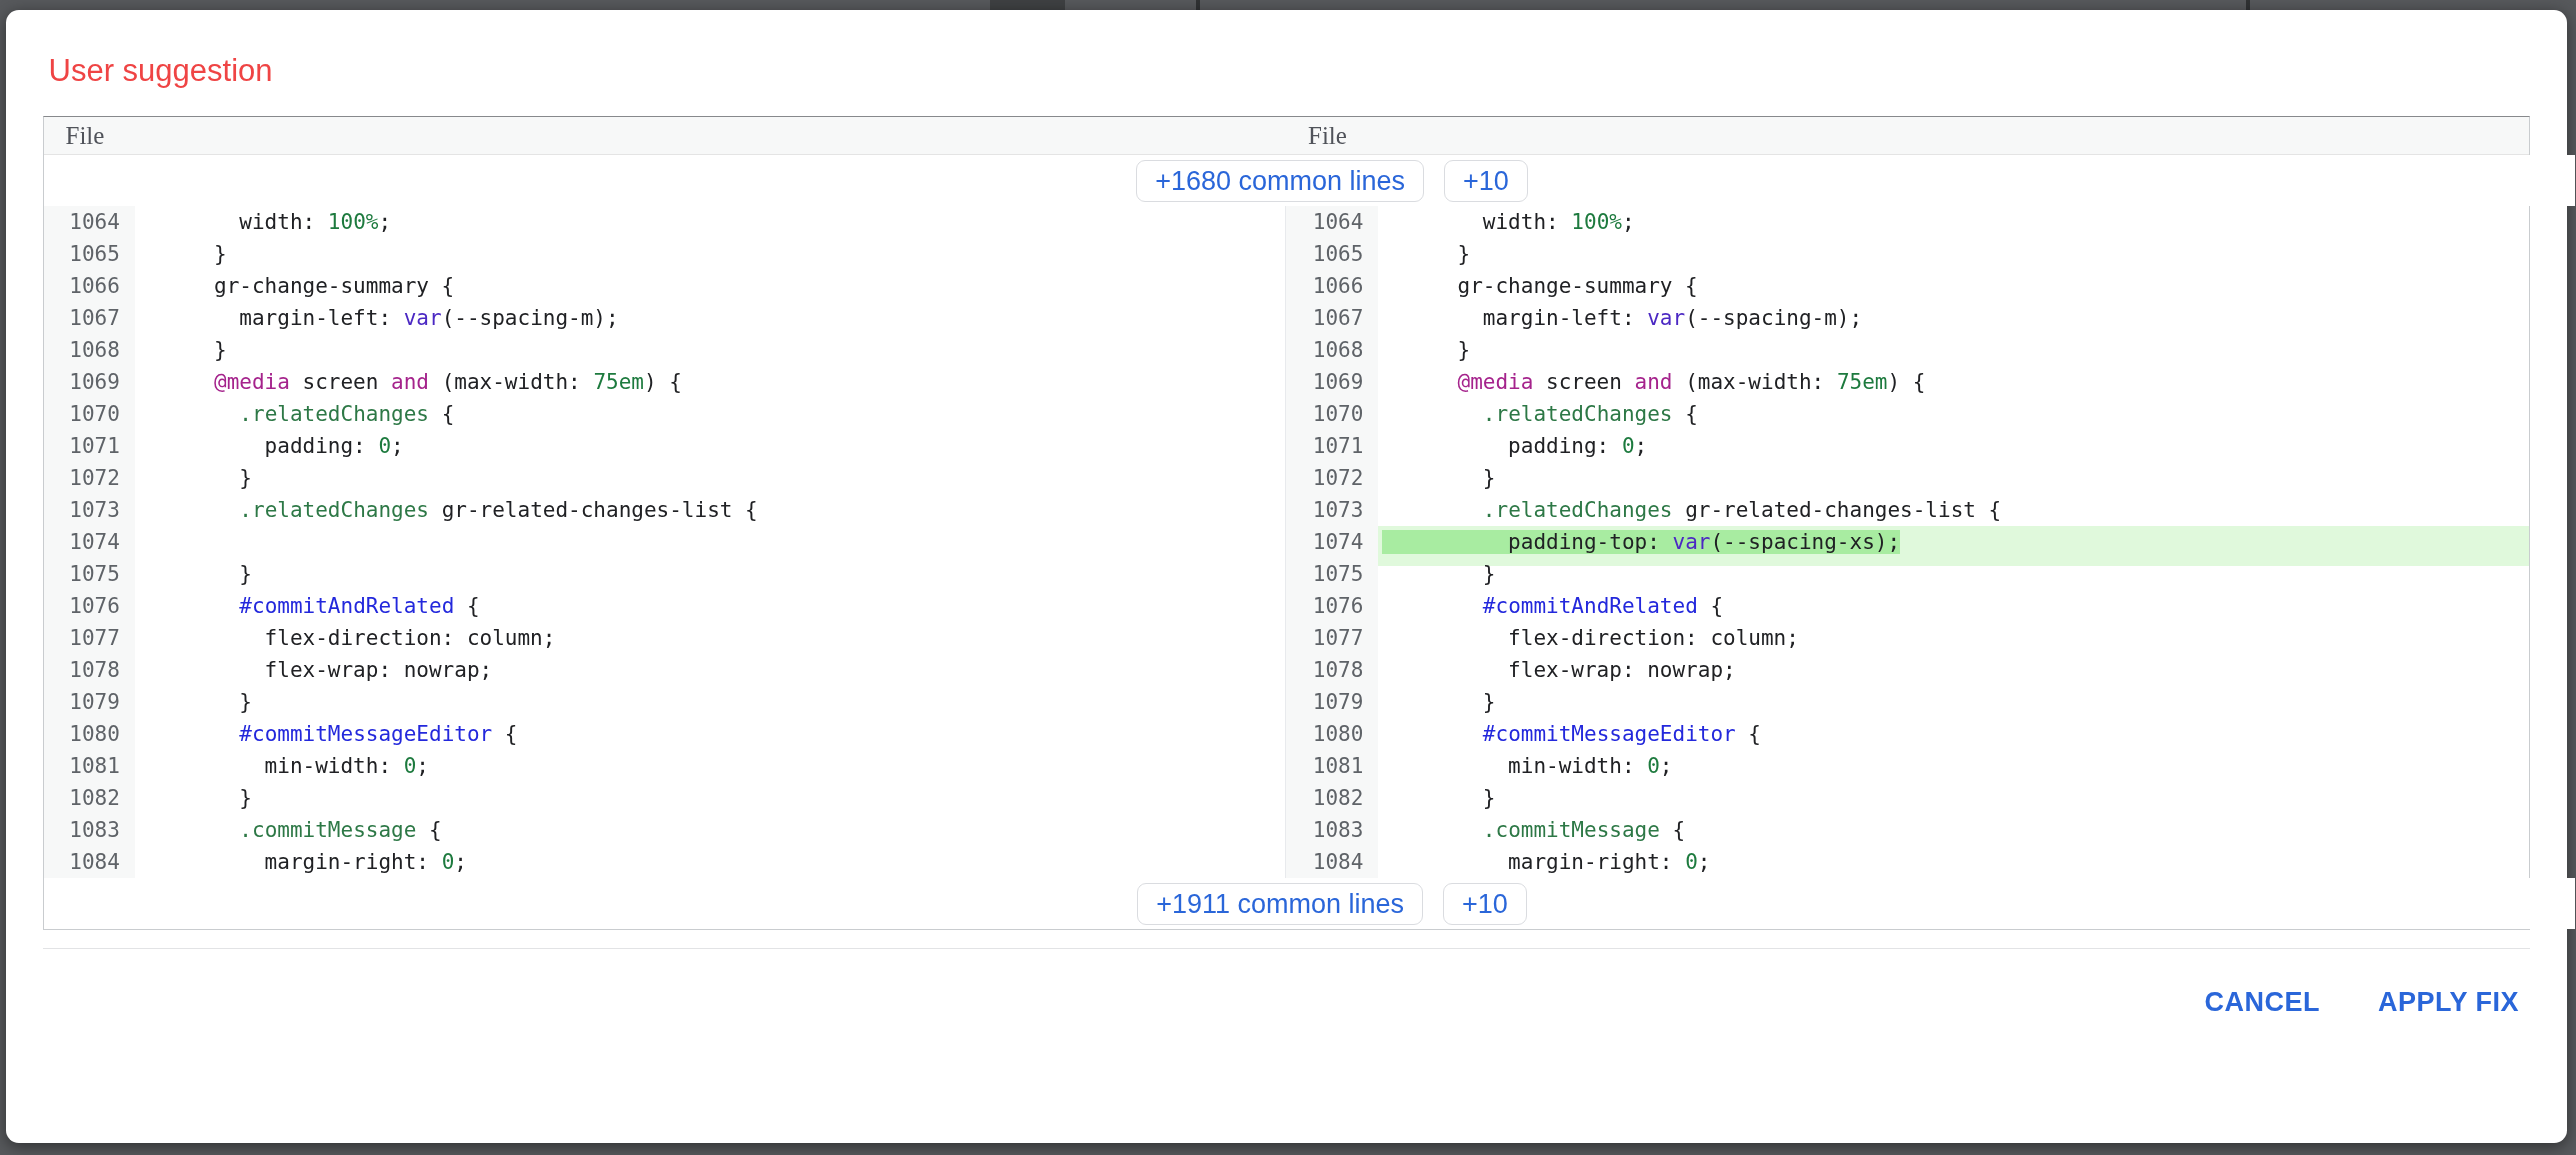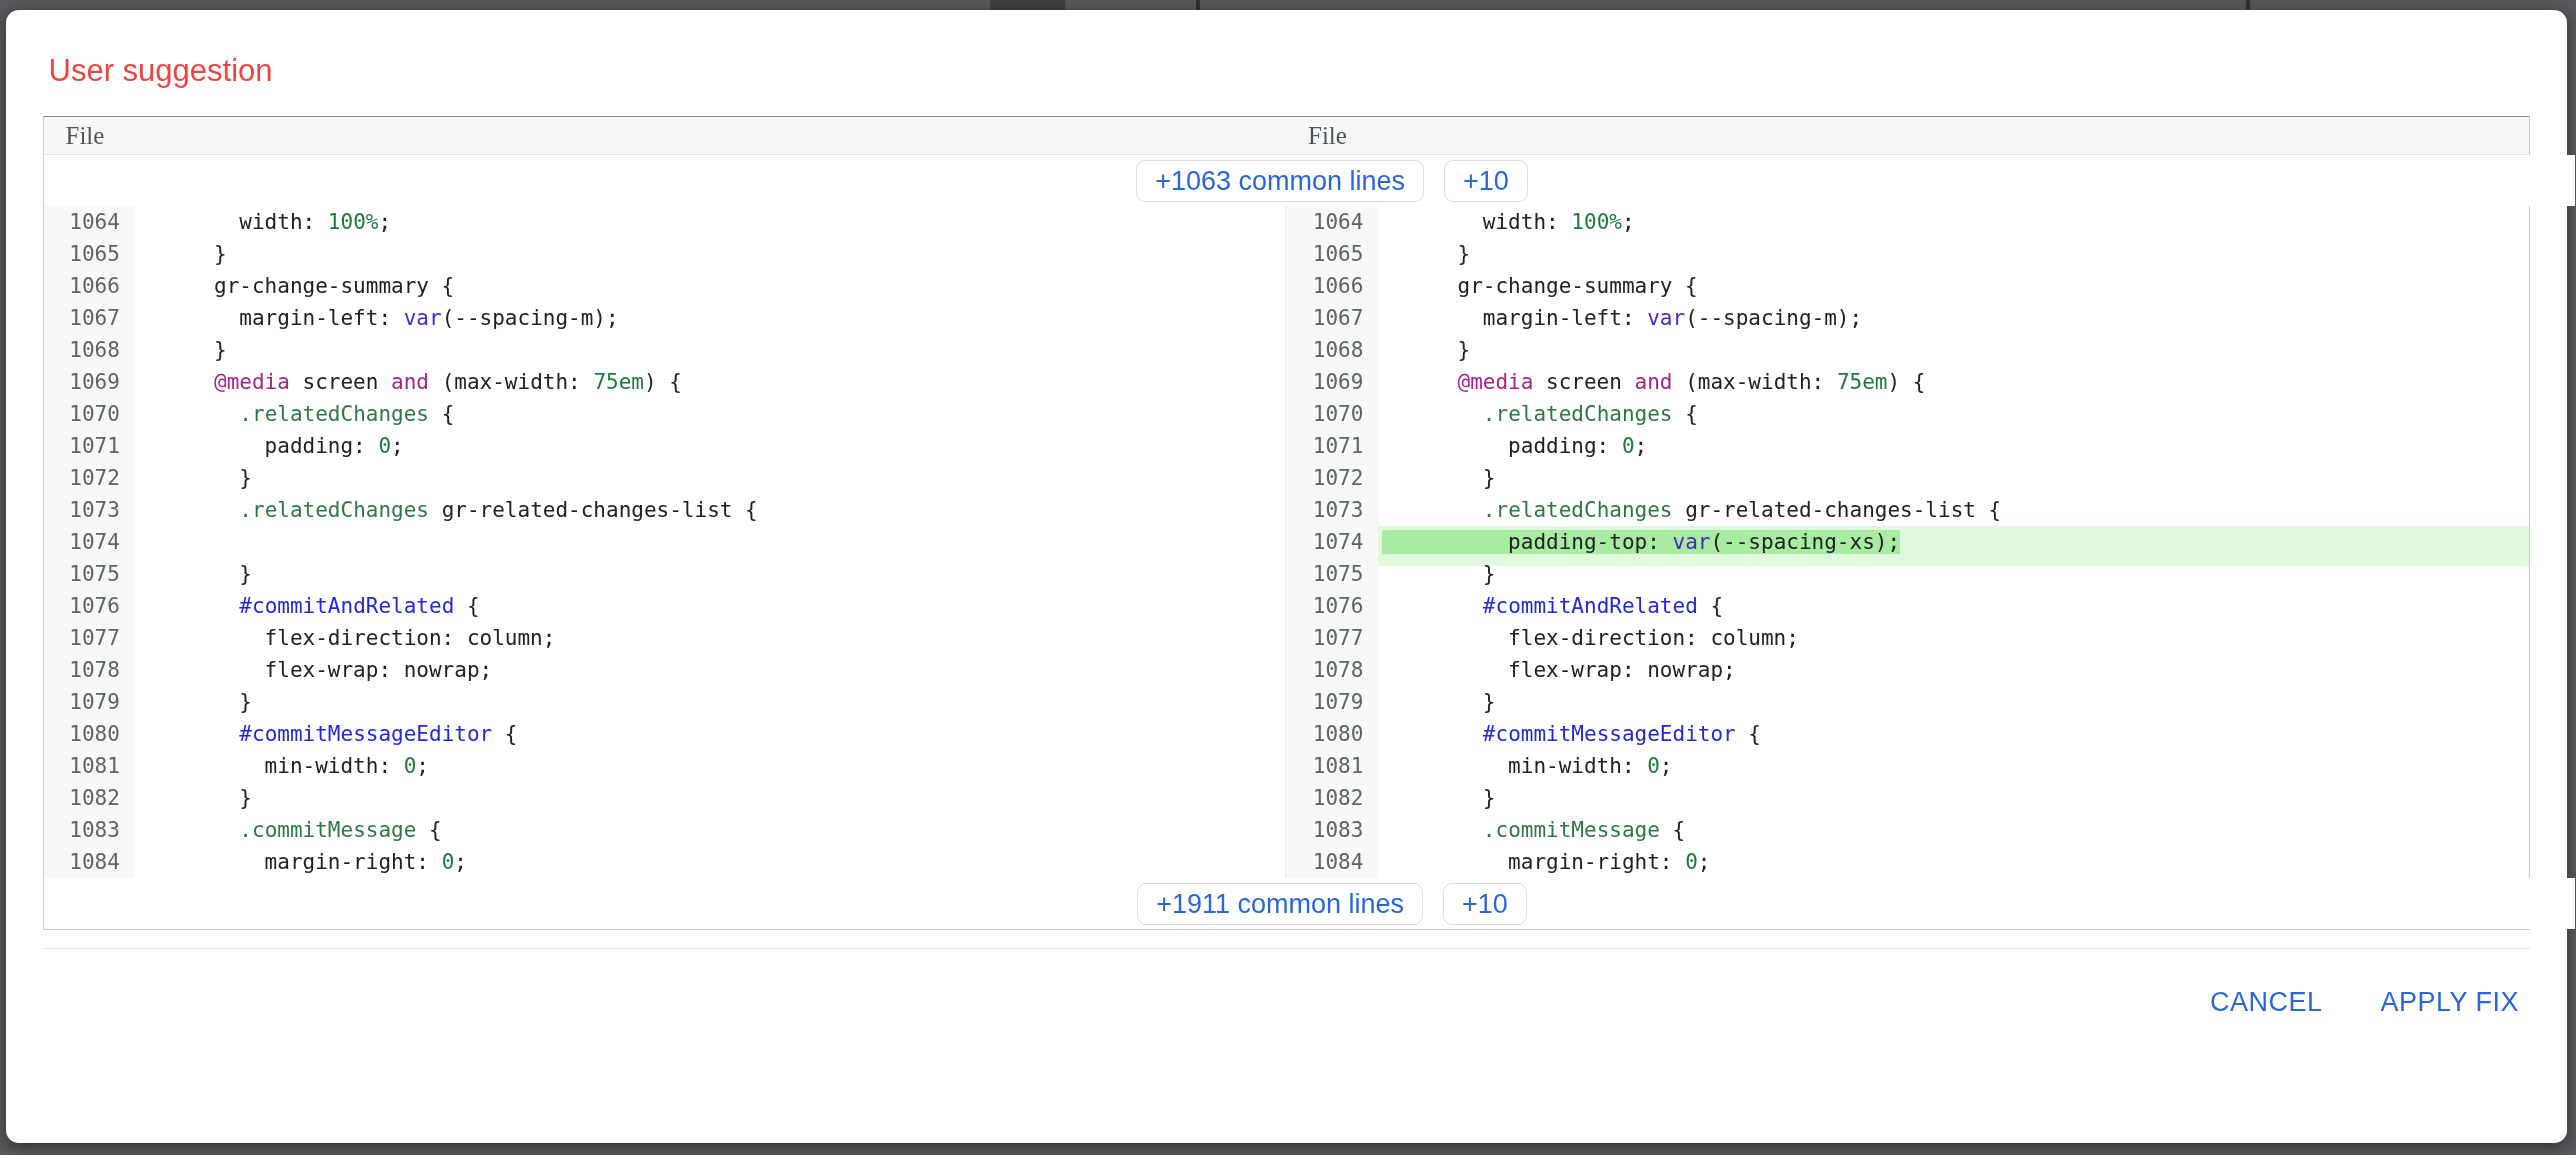--- a/index.html
+++ b/index.html
@@ -79,21 +79,21 @@
   .tok-k{color:var(--syntax-keyword,#a5238c);}
 
   
   .footer-divider{margin:18px 37px 0 37px;border-top:1.8px solid #e2e3e5;}
   .footer{
     display:flex;justify-content:flex-end;align-items:center;
     gap:47px;padding:31px 42px 0 0;
   }
   .footer button{
     background:none;border:none;cursor:pointer;
-    font-family:"Liberation Sans",sans-serif;font-size:27px;font-weight:400;
+    font-family:"Liberation Sans",sans-serif;font-size:27px;font-weight:700;
     color:var(--accent-blue,#2a66d9);letter-spacing:0.5px;padding:7.3px 5.5px;
   }
 </style>
 </head>
 <body>
 
 <div class="bd-blob"></div>
 <div class="bd-vline1"></div>
 <div class="bd-vline2"></div>
 
@@ -101,21 +101,21 @@
   <h1 class="dialog-title">User suggestion</h1>
 
 
   <div class="diff">
     <div class="diff-header">
       <div>File</div>
       <div>File</div>
     </div>
     <div class="diff-body" id="diff-body">
         <div class="expander-row">
-          <button class="expander">+1063 common lines</button>
+          <button class="expander">+1680 common lines</button>
           <button class="expander">+10</button>
         </div>
         <div class="diff-row">
           <div class="gutter">1064</div>
           <div class="code"><span class="seg"><span class="tok-p">        width: </span><span class="tok-n">100%</span><span class="tok-p">;</span></span></div>
           <div class="gutter right-gutter">1064</div>
           <div class="code"><span class="seg"><span class="tok-p">        width: </span><span class="tok-n">100%</span><span class="tok-p">;</span></span></div>
         </div>
         <div class="diff-row">
           <div class="gutter">1065</div>

